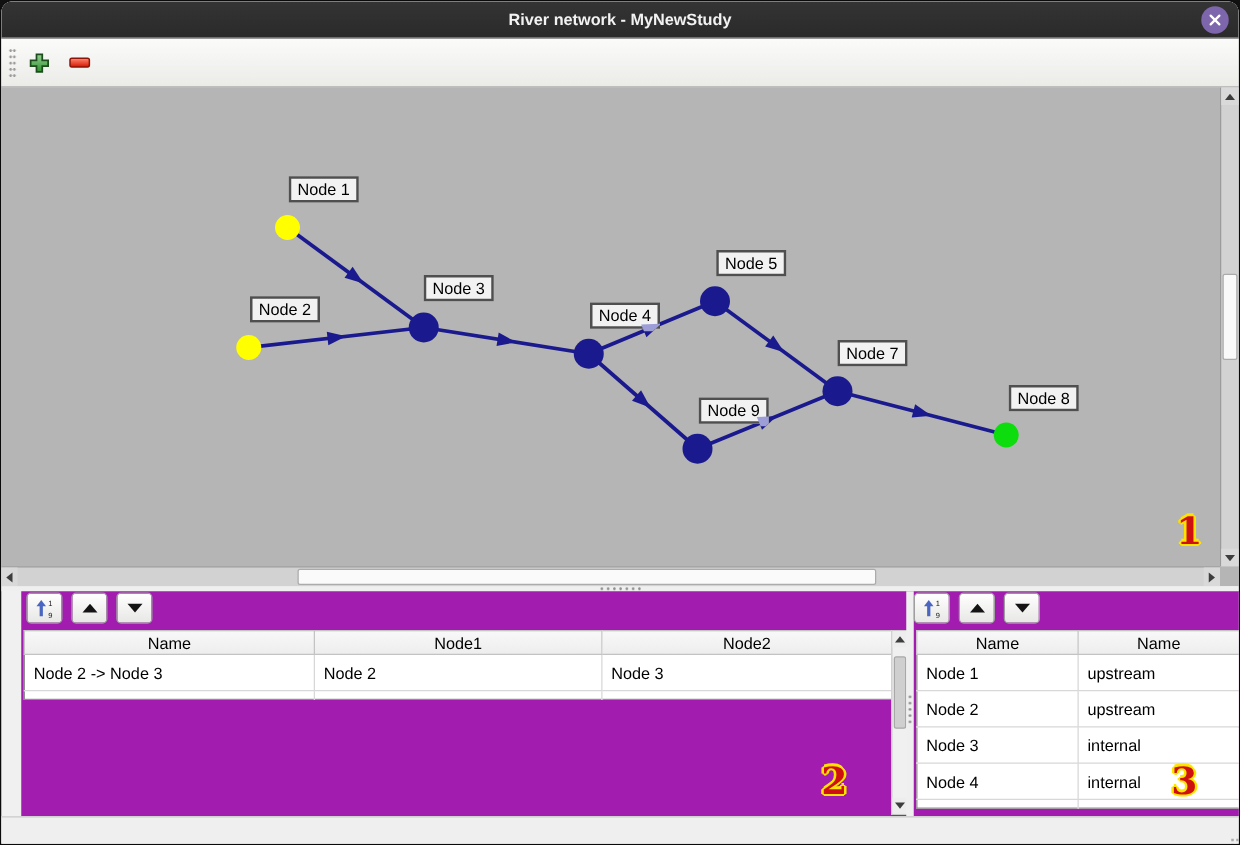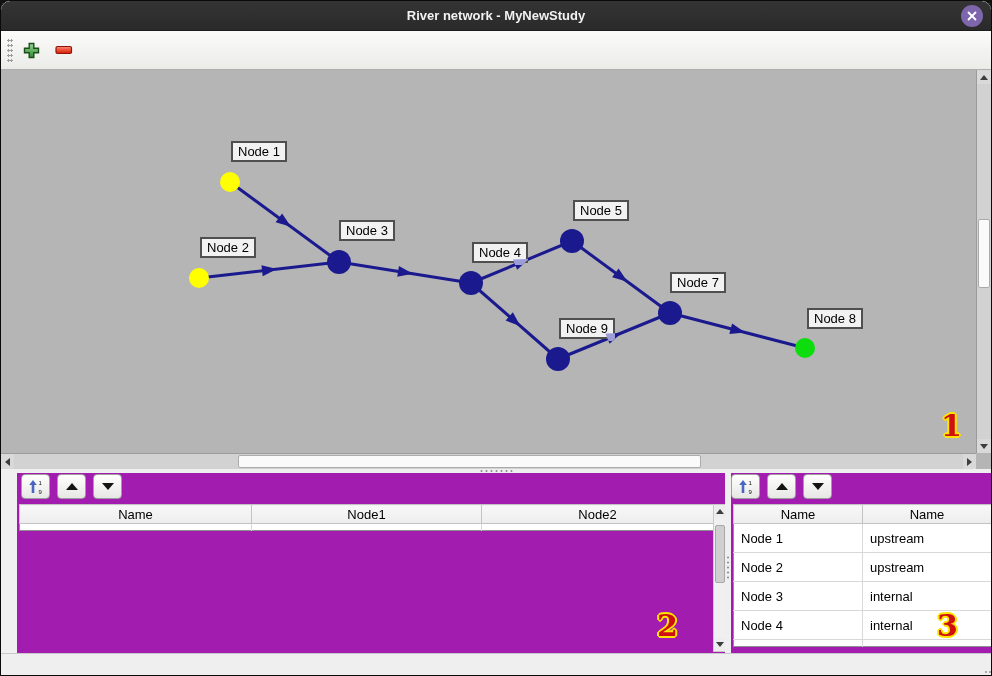--- a/index.html
+++ b/index.html
@@ -246,20 +246,25 @@
               <col style="width: 232px;">
             </colgroup>
             <thead>
               <tr>
                 <th>Name</th>
                 <th>Node1</th>
                 <th>Node2</th>
               </tr>
             </thead>
             <tbody>
+              <tr>
+                <td>Node 2 -&gt; Node 3</td>
+                <td>Node 2</td>
+                <td>Node 3</td>
+              </tr>
               <tr class="filler">
                 <td></td>
                 <td></td>
                 <td></td>
               </tr>
             </tbody>
           </table>
       </div>
       <div class="tscroll">
         <div class="sb-btn" style="top:0">

